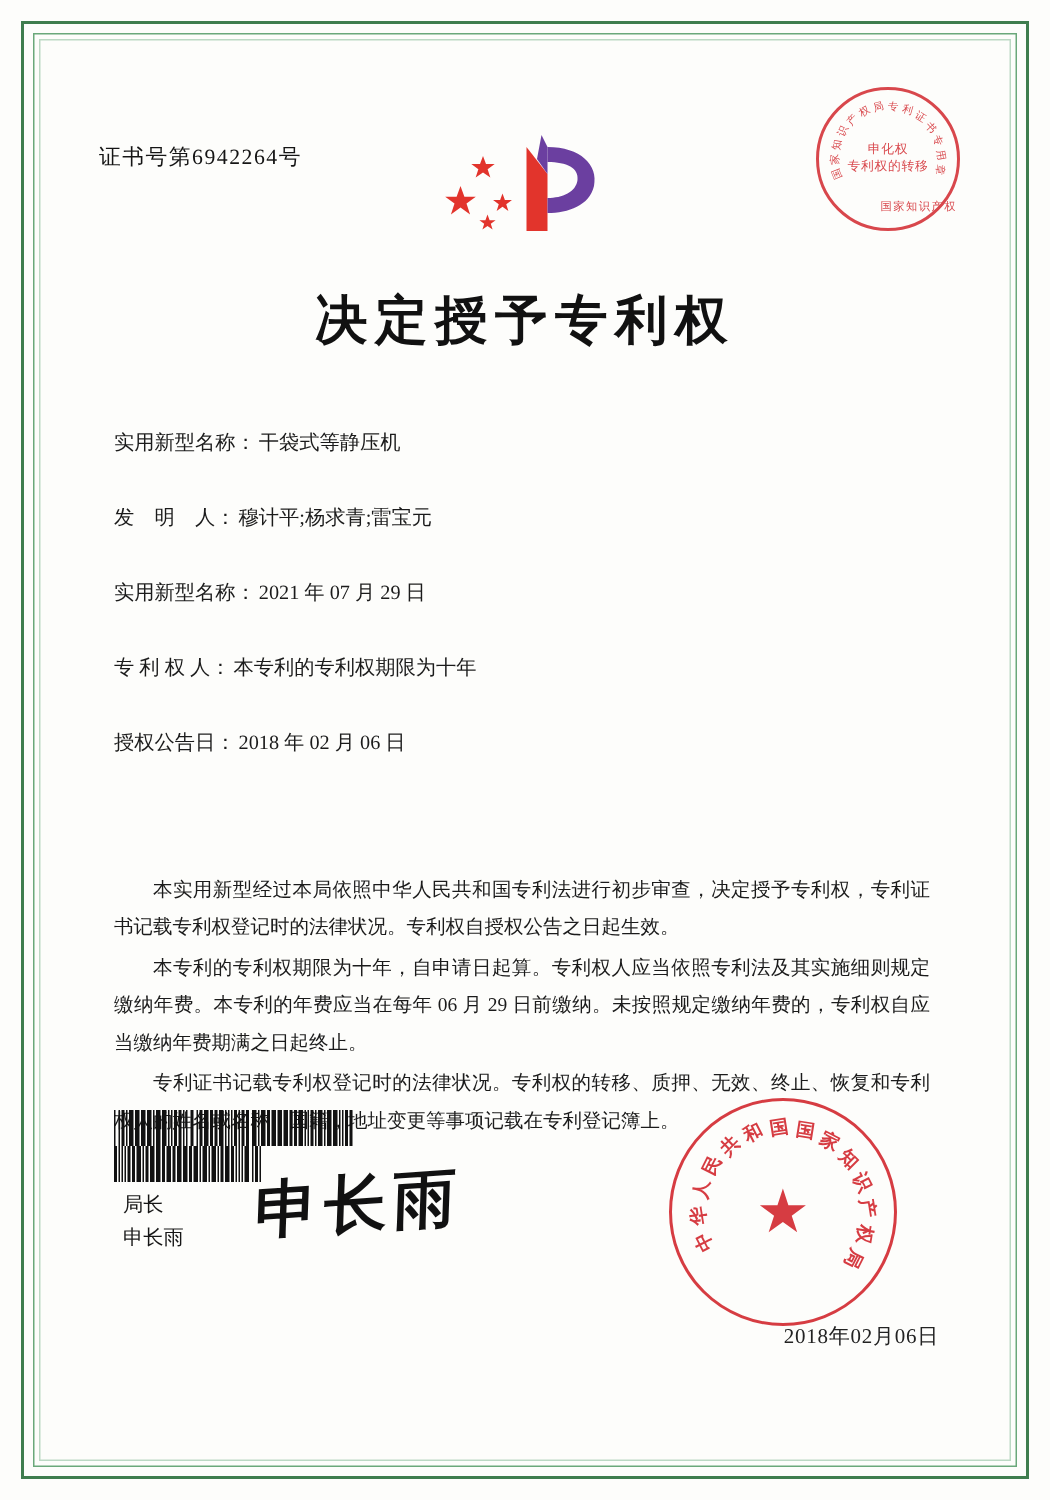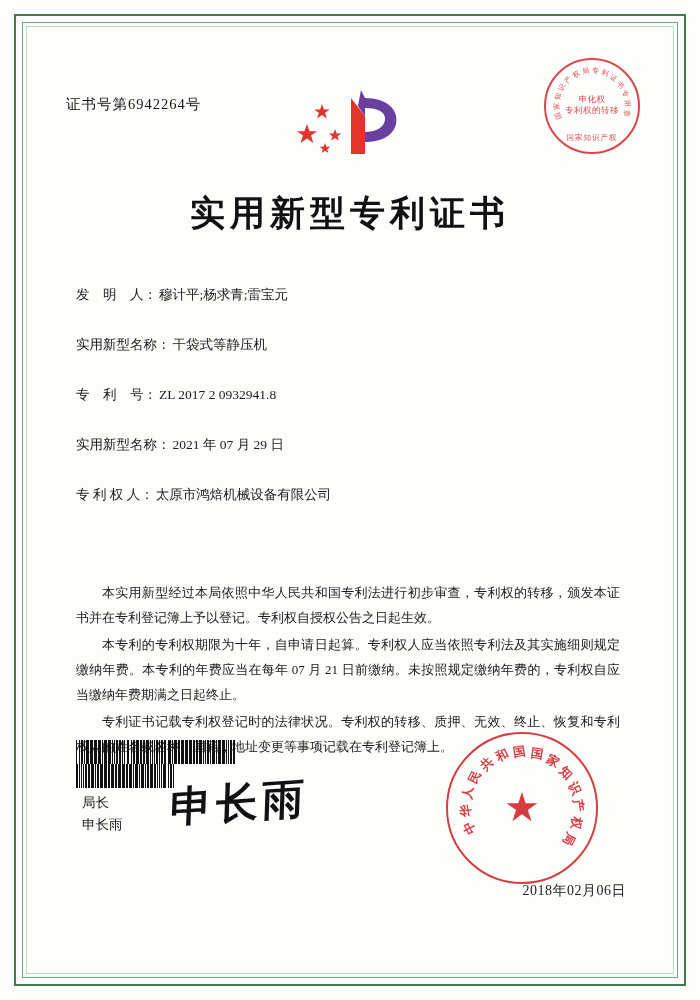--- a/index.html
+++ b/index.html
@@ -106,21 +106,21 @@
     text-align: center;
     font-size: 8.5px;
     line-height: 11px;
     letter-spacing: 0.5px;
   }
   .seal-top .seal-bottom {
     position: absolute;
     left: 0;
     bottom: 9px;
     width: 100%;
-    text-align: center;
+    text-align: right;
     font-size: 7.5px;
     letter-spacing: 1px;
     font-family: Liberation Mono, monospace;
   }
 
   
   .title {
     position: absolute;
     left: 0;
     right: 0;
@@ -306,43 +306,43 @@
         <span style="transform: rotate(48deg) translate(0,-40px);">书</span>
         <span style="transform: rotate(64deg) translate(0,-40px);">专</span>
         <span style="transform: rotate(80deg) translate(0,-40px);">用</span>
         <span style="transform: rotate(96deg) translate(0,-40px);">章</span>
       </div>
       <div class="seal-center">申化权</div>
       <div class="seal-center" style="top:45px;">专利权的转移</div>
       <div class="seal-bottom">国家知识产权</div>
     </div>
 
-    <div class="title">实用新型专利证书</div>
+    <div class="title">决定授予专利权</div>
 
     <div class="fields">
       <div class="field-row">
+        <span class="field-label">实用新型名称：</span><span class="field-value">干袋式等静压机</span>
+      </div>
+      <div class="field-row">
         <span class="field-label">发　明　人：</span><span class="field-value">穆计平;杨求青;雷宝元</span>
       </div>
       <div class="field-row">
-        <span class="field-label">实用新型名称：</span><span class="field-value">干袋式等静压机</span>
-      </div>
-      <div class="field-row">
-        <span class="field-label">专　利　号：</span><span class="field-value">ZL 2017 2 0932941.8</span>
-      </div>
-      <div class="field-row">
         <span class="field-label">实用新型名称：</span><span class="field-value">2021 年 07 月 29 日</span>
       </div>
       <div class="field-row">
-        <span class="field-label">专 利 权 人：</span><span class="field-value">太原市鸿焙机械设备有限公司</span>
+        <span class="field-label">专 利 权 人：</span><span class="field-value">本专利的专利权期限为十年</span>
+      </div>
+      <div class="field-row">
+        <span class="field-label">授权公告日：</span><span class="field-value">2018 年 02 月 06 日</span>
       </div>
     </div>
 
     <div class="paragraphs">
-      <p>本实用新型经过本局依照中华人民共和国专利法进行初步审查，专利权的转移，颁发本证书并在专利登记簿上予以登记。专利权自授权公告之日起生效。</p>
-      <p>本专利的专利权期限为十年，自申请日起算。专利权人应当依照专利法及其实施细则规定缴纳年费。本专利的年费应当在每年 07 月 21 日前缴纳。未按照规定缴纳年费的，专利权自应当缴纳年费期满之日起终止。</p>
+      <p>本实用新型经过本局依照中华人民共和国专利法进行初步审查，决定授予专利权，专利证书记载专利权登记时的法律状况。专利权自授权公告之日起生效。</p>
+      <p>本专利的专利权期限为十年，自申请日起算。专利权人应当依照专利法及其实施细则规定缴纳年费。本专利的年费应当在每年 06 月 29 日前缴纳。未按照规定缴纳年费的，专利权自应当缴纳年费期满之日起终止。</p>
       <p>专利证书记载专利权登记时的法律状况。专利权的转移、质押、无效、终止、恢复和专利权人的姓名或名称、国籍，地址变更等事项记载在专利登记簿上。</p>
     </div>
 
     <div class="barcode"><i style="width:1px"></i><i style="width:2px;background:transparent"></i><i style="width:1px"></i><i style="width:1px;background:transparent"></i><i style="width:2px"></i><i style="width:1px;background:transparent"></i><i style="width:1px"></i><i style="width:1px;background:transparent"></i><i style="width:3px"></i><i style="width:1px;background:transparent"></i><i style="width:3px"></i><i style="width:1px;background:transparent"></i><i style="width:3px"></i><i style="width:1px;background:transparent"></i><i style="width:3px"></i><i style="width:1px;background:transparent"></i><i style="width:1px"></i><i style="width:1px;background:transparent"></i><i style="width:3px"></i><i style="width:1px;background:transparent"></i><i style="width:3px"></i><i style="width:1px;background:transparent"></i><i style="width:1px"></i><i style="width:1px;background:transparent"></i><i style="width:1px"></i><i style="width:1px;background:transparent"></i><i style="width:2px"></i><i style="width:1px;background:transparent"></i><i style="width:2px"></i><i style="width:1px;background:transparent"></i><i style="width:1px"></i><i style="width:1px;background:transparent"></i><i style="width:1px"></i><i style="width:2px;background:transparent"></i><i style="width:2px"></i><i style="width:2px;background:transparent"></i><i style="width:1px"></i><i style="width:1px;background:transparent"></i><i style="width:2px"></i><i style="width:1px;background:transparent"></i><i style="width:3px"></i><i style="width:1px;background:transparent"></i><i style="width:2px"></i><i style="width:1px;background:transparent"></i><i style="width:2px"></i><i style="width:1px;background:transparent"></i><i style="width:3px"></i><i style="width:1px;background:transparent"></i><i style="width:1px"></i><i style="width:1px;background:transparent"></i><i style="width:1px"></i><i style="width:1px;background:transparent"></i><i style="width:1px"></i><i style="width:1px;background:transparent"></i><i style="width:2px"></i><i style="width:1px;background:transparent"></i><i style="width:1px"></i><i style="width:1px;background:transparent"></i><i style="width:2px"></i><i style="width:1px;background:transparent"></i><i style="width:2px"></i><i style="width:2px;background:transparent"></i><i style="width:3px"></i><i style="width:1px;background:transparent"></i><i style="width:1px"></i><i style="width:1px;background:transparent"></i><i style="width:3px"></i><i style="width:1px;background:transparent"></i><i style="width:2px"></i><i style="width:1px;background:transparent"></i><i style="width:3px"></i><i style="width:1px;background:transparent"></i><i style="width:3px"></i><i style="width:1px;background:transparent"></i><i style="width:3px"></i><i style="width:1px;background:transparent"></i><i style="width:2px"></i><i style="width:1px;background:transparent"></i><i style="width:2px"></i><i style="width:1px;background:transparent"></i><i style="width:3px"></i><i style="width:1px;background:transparent"></i><i style="width:1px"></i><i style="width:1px;background:transparent"></i><i style="width:1px"></i><i style="width:1px;background:transparent"></i><i style="width:2px"></i><i style="width:1px;background:transparent"></i><i style="width:1px"></i><i style="width:1px;background:transparent"></i><i style="width:3px"></i><i style="width:1px;background:transparent"></i><i style="width:1px"></i><i style="width:1px;background:transparent"></i><i style="width:3px"></i><i style="width:1px;background:transparent"></i><i style="width:3px"></i><i style="width:1px;background:transparent"></i><i style="width:1px"></i><i style="width:1px;background:transparent"></i><i style="width:1px"></i><i style="width:1px;background:transparent"></i><i style="width:2px"></i><i style="width:1px;background:transparent"></i><i style="width:2px"></i><i style="width:1px;background:transparent"></i><i style="width:2px"></i><i style="width:1px;background:transparent"></i><i style="width:1px"></i><i style="width:1px;background:transparent"></i><i style="width:1px"></i><i style="width:1px;background:transparent"></i><i style="width:1px"></i><i style="width:1px;background:transparent"></i><i style="width:2px"></i><i style="width:1px;background:transparent"></i><i style="width:2px"></i><i style="width:1px;background:transparent"></i><i style="width:3px"></i><i style="width:1px;background:transparent"></i><i style="width:1px"></i><i style="width:1px;background:transparent"></i><i style="width:2px"></i><i style="width:1px;background:transparent"></i><i style="width:3px"></i><i style="width:1px;background:transparent"></i><i style="width:3px"></i><i style="width:1px;background:transparent"></i><i style="width:2px"></i><i style="width:1px;background:transparent"></i><i style="width:3px"></i><i style="width:1px;background:transparent"></i><i style="width:2px"></i><i style="width:1px;background:transparent"></i><i style="width:3px"></i><i style="width:1px;background:transparent"></i><i style="width:3px"></i><i style="width:1px;background:transparent"></i><i style="width:2px"></i><i style="width:1px;background:transparent"></i><i style="width:3px"></i><i style="width:1px;background:transparent"></i><i style="width:1px"></i><i style="width:1px;background:transparent"></i><i style="width:3px"></i><i style="width:1px;background:transparent"></i><i style="width:1px"></i><i style="width:1px;background:transparent"></i><i style="width:3px"></i><i style="width:1px;background:transparent"></i><i style="width:1px"></i><i style="width:1px;background:transparent"></i><i style="width:2px"></i><i style="width:1px;background:transparent"></i><i style="width:3px"></i><i style="width:1px;background:transparent"></i><i style="width:2px"></i><i style="width:1px;background:transparent"></i><i style="width:1px"></i><i style="width:1px;background:transparent"></i><i style="width:1px"></i><i style="width:1px;background:transparent"></i><i style="width:1px"></i><i style="width:1px;background:transparent"></i><i style="width:3px"></i><i style="width:2px;background:transparent"></i><i style="width:1px"></i><i style="width:1px;background:transparent"></i><i style="width:2px"></i><i style="width:1px;background:transparent"></i><i style="width:1px"></i><i style="width:1px;background:transparent"></i></div>
 
     <div class="sig-block">
       <div>局长</div>
       <div>申长雨</div>
     </div>
     <div class="sig-script">申长雨</div>

